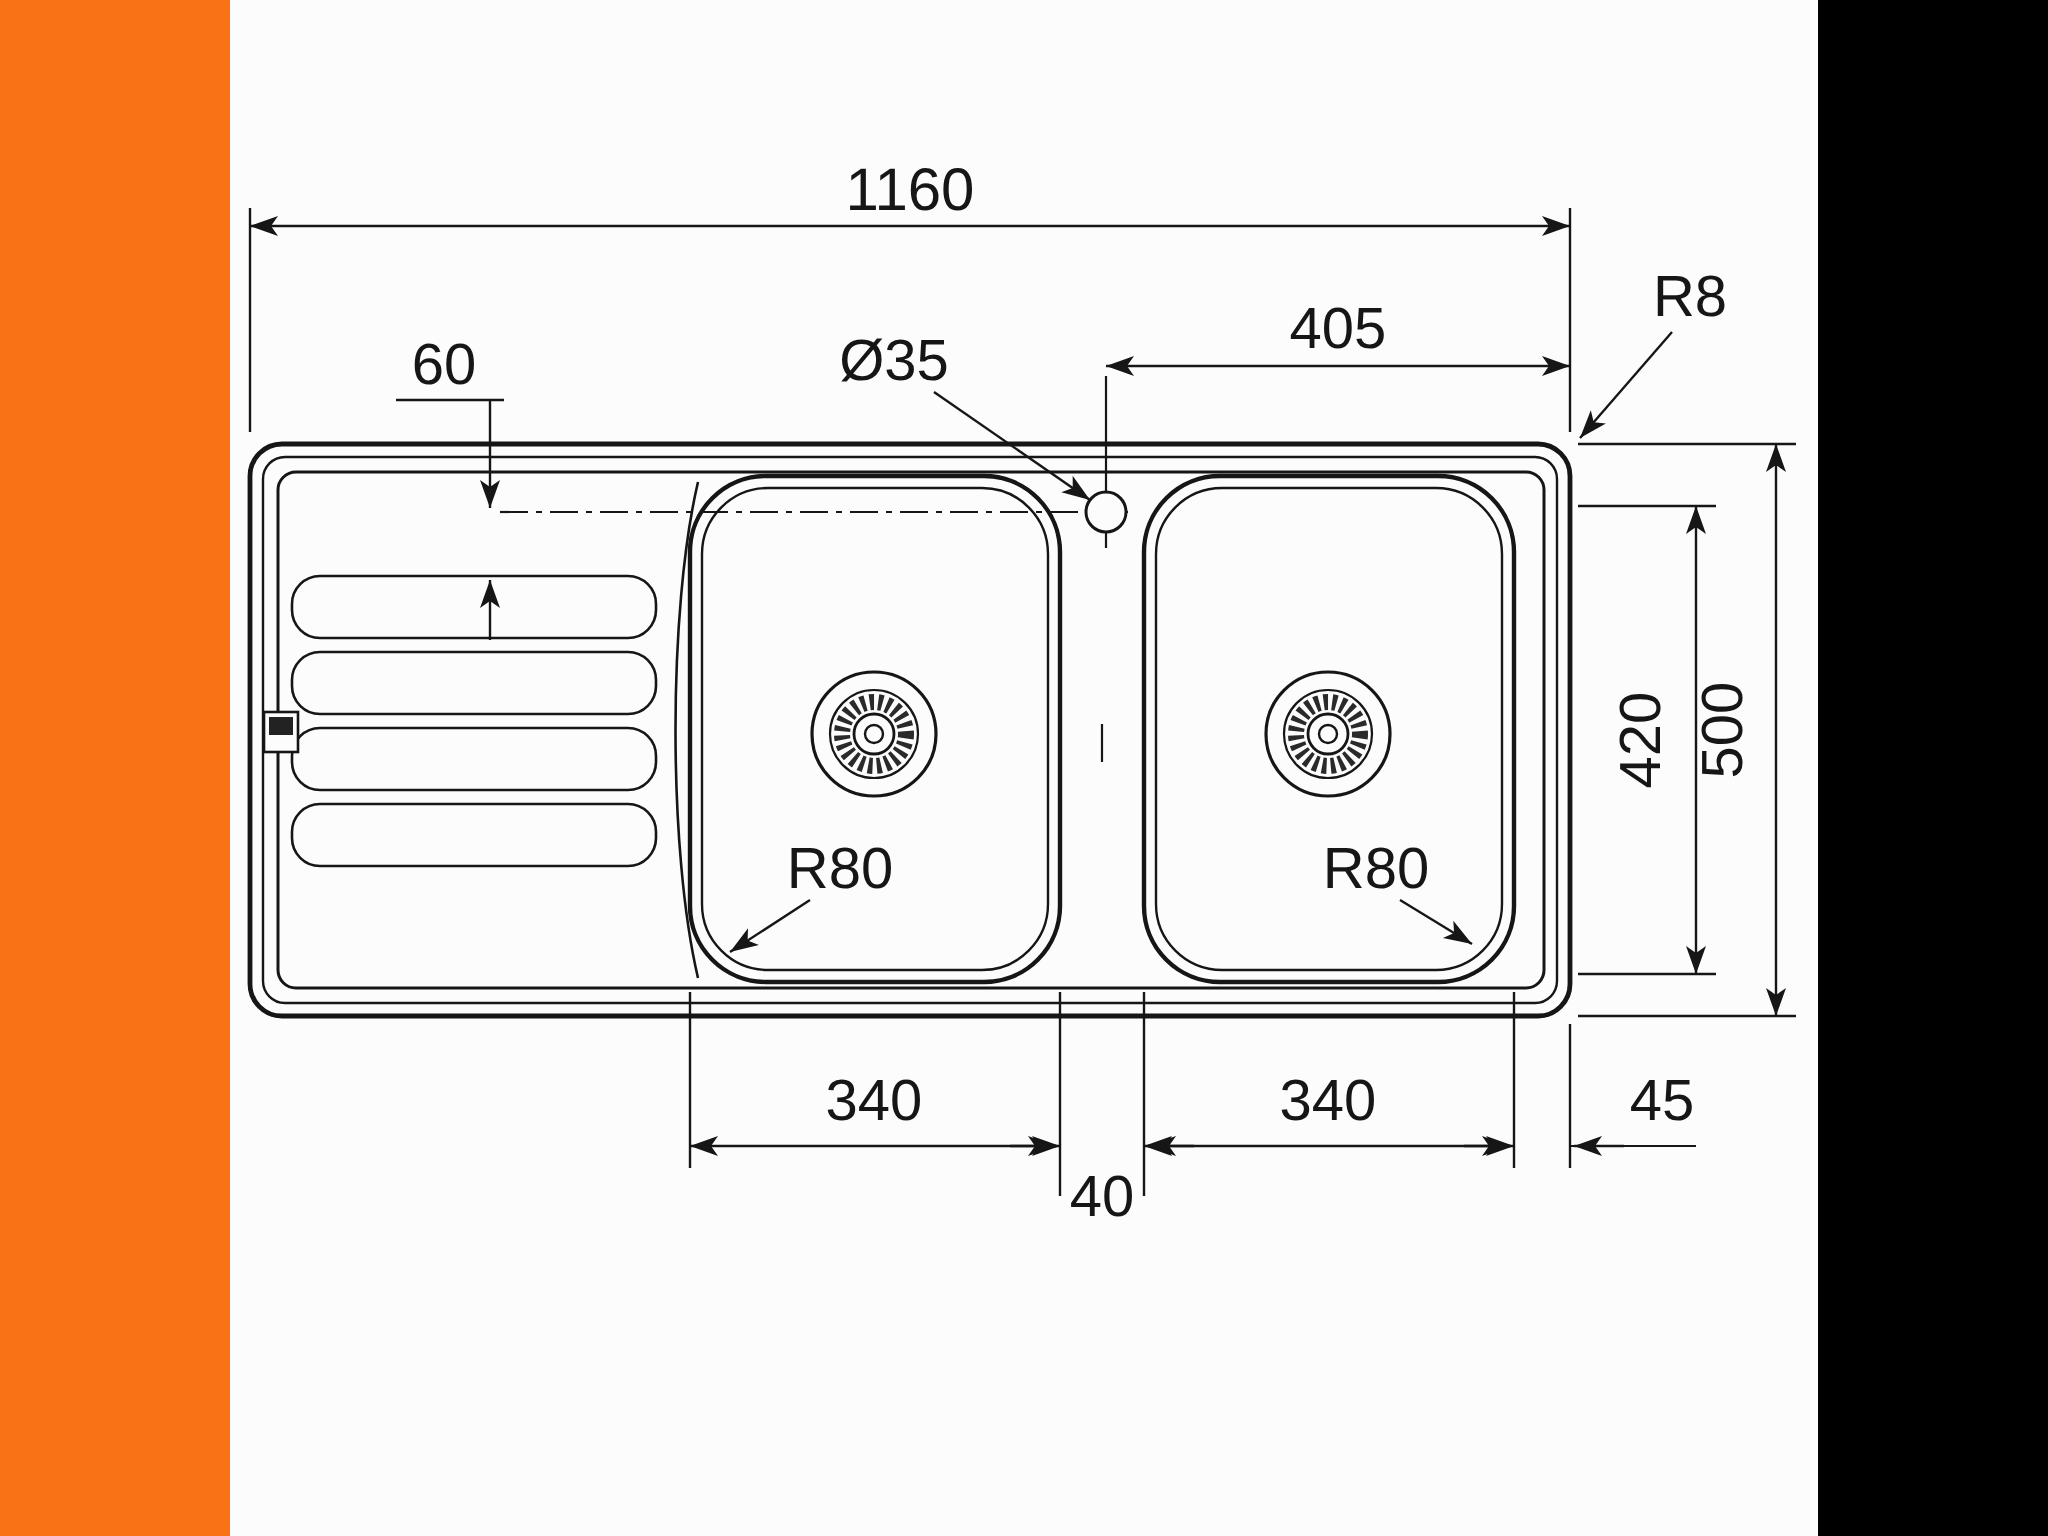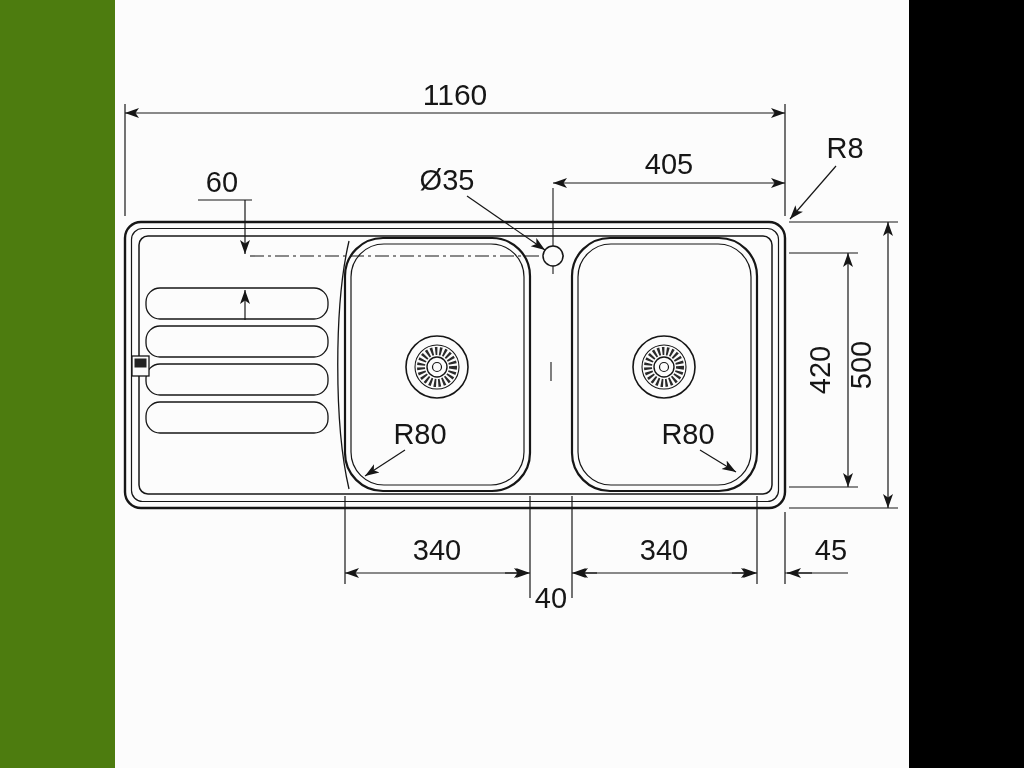--- a/index.html
+++ b/index.html
@@ -1,16 +1,16 @@
 <!DOCTYPE html>
 <html><head>
 <meta charset="utf-8">
 <style>
   html,body{margin:0;padding:0;background:#000;width:1024px;height:768px;overflow:hidden;}
-  .stage{position:relative;width:840px;height:768px;background:#4d7c0f;}
+  .stage{position:relative;width:840px;height:768px;background:#f97316;}
   svg{position:absolute;left:0;top:0;}
   text{font-family:"Liberation Sans", sans-serif;fill:#161616;}
   .dim{font-size:29px;}
   .dim-big{font-size:30px;}
 </style>
 </head>
 <body>
 
 <div class="stage">
 <svg width="1024" height="768" viewBox="0 0 1024 768">

